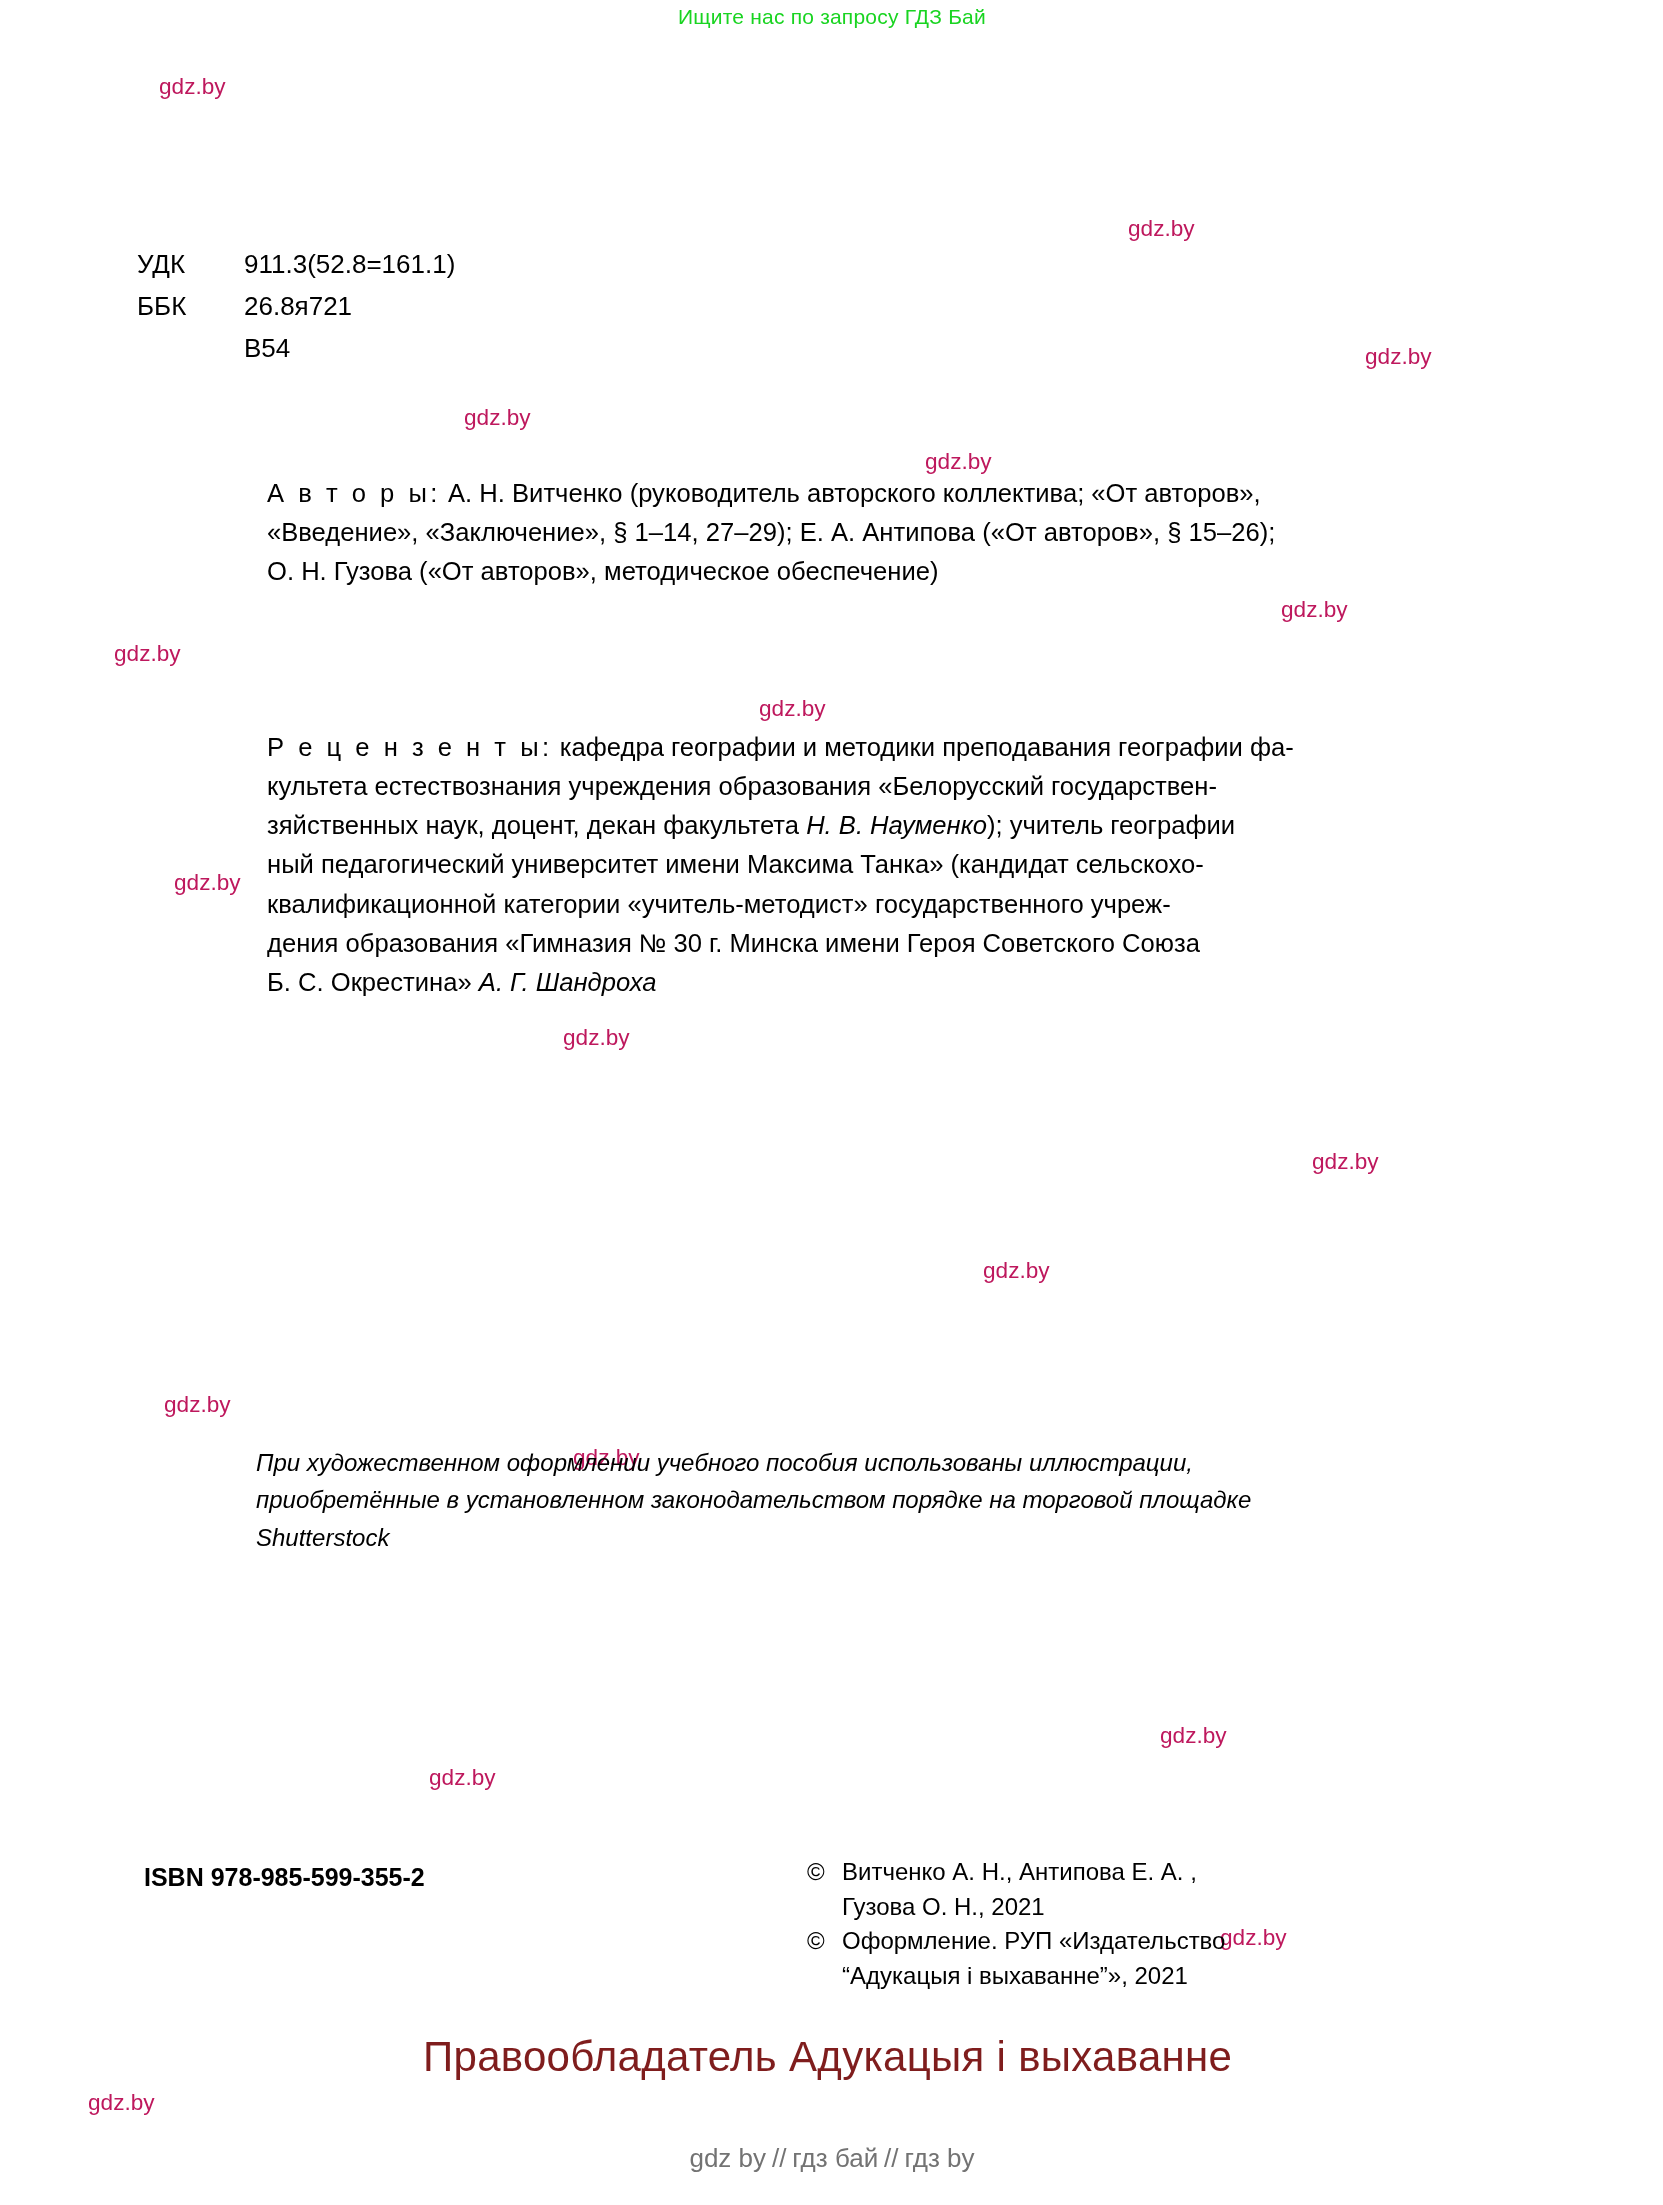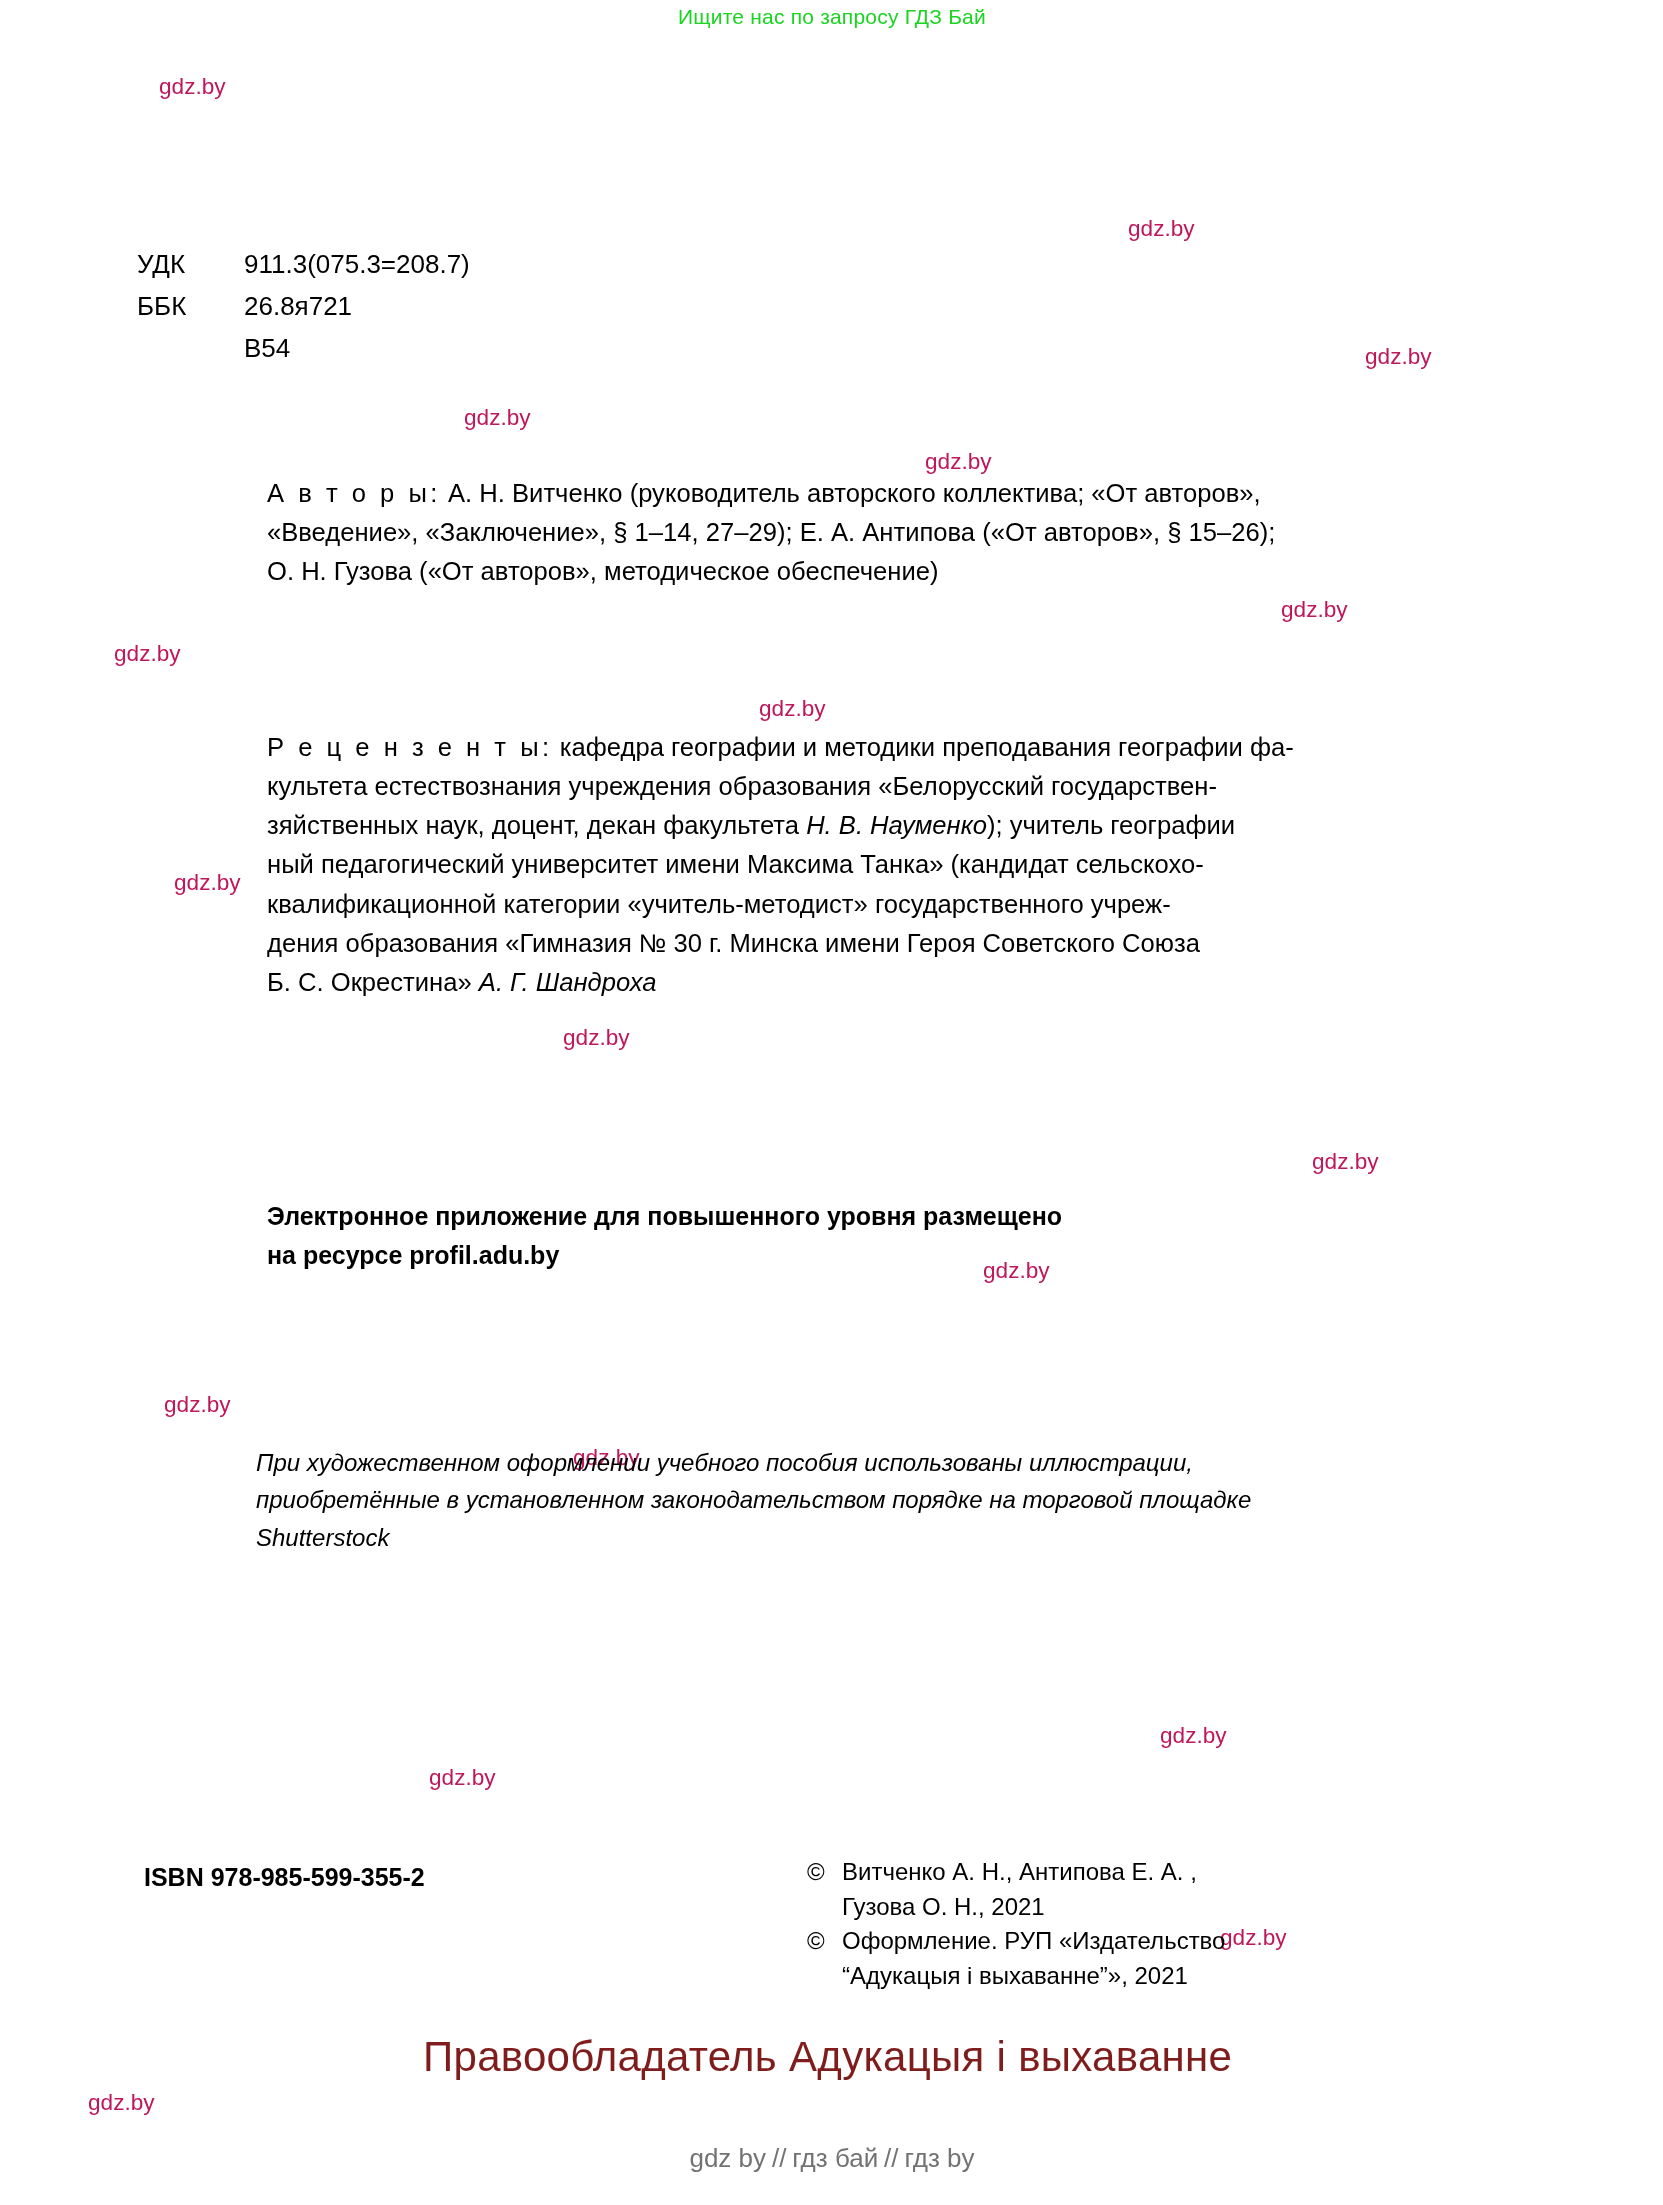--- a/index.html
+++ b/index.html
@@ -169,21 +169,21 @@
       <div class="wm" style="left: 1160px; top: 1723px;">gdz.by</div>
       <div class="wm" style="left: 429px; top: 1765px;">gdz.by</div>
       <div class="wm" style="left: 1220px; top: 1925px;">gdz.by</div>
       <div class="wm" style="left: 1552px; top: 2022px;">gdz.by</div>
       <div class="wm" style="left: 88px; top: 2090px;">gdz.by</div>
     </div>
 
   <div class="udk-block">
     <div class="udk-row">
       <span class="udk-key">УДК</span>
-      <span class="udk-val">911.3(075.3=208.7)</span>
+      <span class="udk-val">911.3(52.8=161.1)</span>
     </div>
     <div class="udk-row">
       <span class="udk-key">ББК</span>
       <span class="udk-val">26.8я721</span>
     </div>
     <div class="udk-row">
       <span class="udk-key"></span>
       <span class="udk-val">В54</span>
     </div>
   </div>
@@ -197,24 +197,20 @@
   <div class="reviewers-block block-justified">
     <div><span class="spaced">Р е ц е н з е н т ы:</span><span> кафедра географии и методики преподавания географии фа-</span></div>
     <div><span>культета естествознания учреждения образования «Белорусский государствен-</span></div>
     <div><span>зяйственных наук, доцент, декан факультета </span><span class="ital">Н. В. Науменко</span><span>); учитель географии</span></div>
     <div><span>ный педагогический университет имени Максима Танка» (кандидат сельскохо-</span></div>
     <div><span>квалификационной категории «учитель-методист» государственного учреж-</span></div>
     <div><span>дения образования «Гимназия № 30 г. Минска имени Героя Советского Союза</span></div>
     <div><span>Б. С. Окрестина» </span><span class="ital">А. Г. Шандроха</span></div>
   </div>
 
-  <div class="eapp-block">
-    <div>Электронное приложение для повышенного уровня размещено</div>
-    <div>на ресурсе profil.adu.by</div>
-  </div>
 
   <div class="shutter-block">
     <div>При художественном оформлении учебного пособия использованы иллюстрации,</div>
     <div>приобретённые в установленном законодательством порядке на торговой площадке</div>
     <div>Shutterstock</div>
   </div>
 
   <div class="isbn">ISBN 978-985-599-355-2</div>
 
   <div class="copyright-block">

